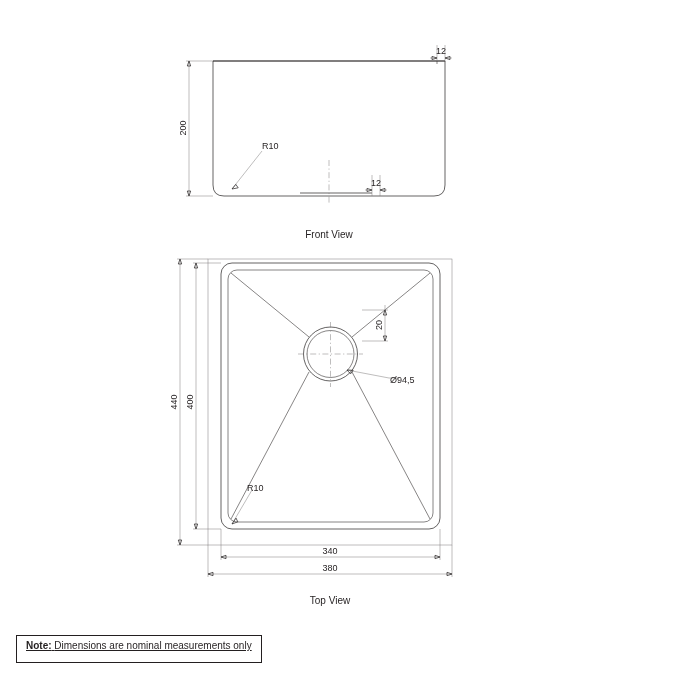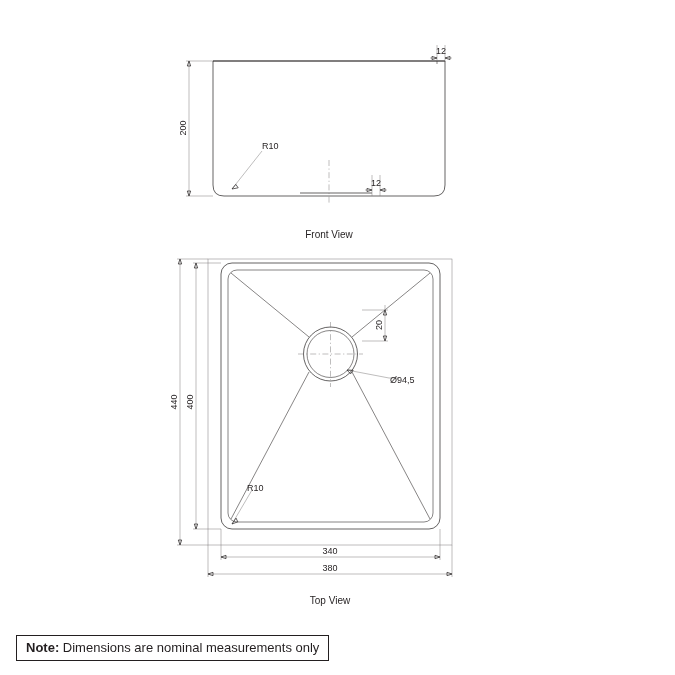--- a/index.html
+++ b/index.html
@@ -53,25 +53,26 @@
   .txt-view {
     font-family: "Liberation Sans", sans-serif;
     font-size: 10px;
     fill: #231f20;
   }
   .note-box {
     position: absolute;
     left: 16px;
     top: 635px;
     border: 1px solid #231f20;
-    padding: 4px 9px 4px 9px;
+    padding: 4px 9px 10px 9px;
     background: #ffffff;
-    font-size: 13px;
+    font-size: 10px;
     line-height: 1.2;
     white-space: nowrap;
+    text-decoration: underline;
   }
   .note-label { font-weight: bold; }
 </style>
 </head>
 <body>
 
 <div id="drawing-root">
   <svg class="tech-drawing" viewBox="0 0 675 675" xmlns="http://www.w3.org/2000/svg">
 
     <g>

